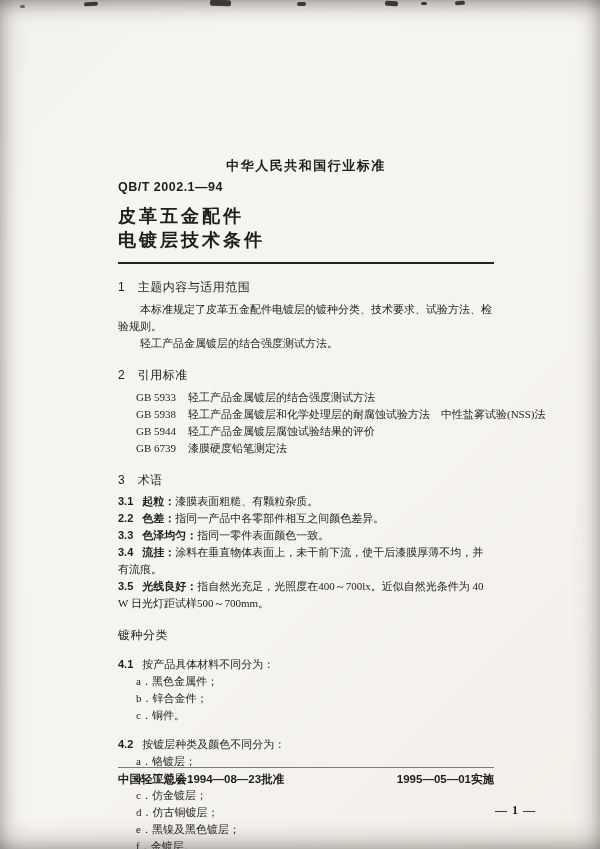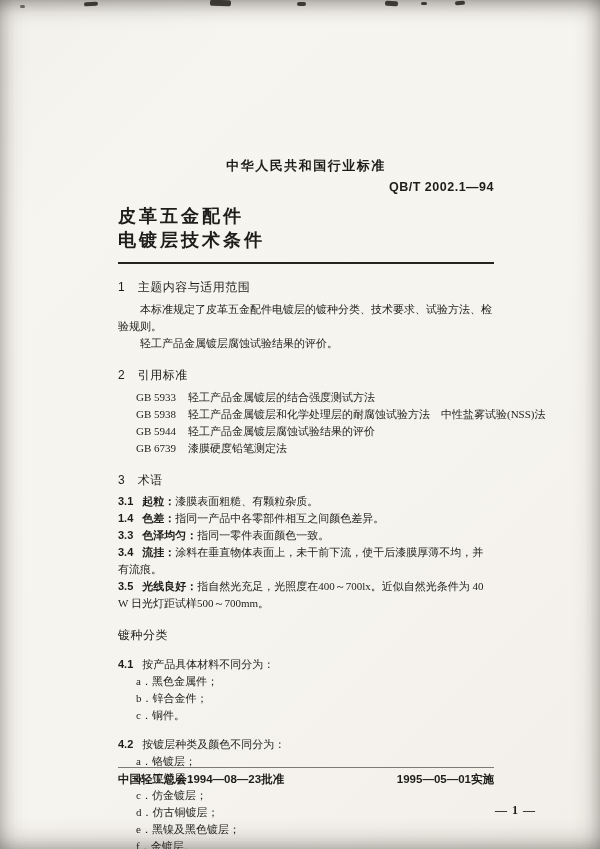--- a/index.html
+++ b/index.html
@@ -46,21 +46,20 @@
   }
   .hei { font-family: "Liberation Sans", "DejaVu Sans", sans-serif; }
 
   .std-type {
     text-align: center;
     font-weight: bold;
     font-size: 13px;
     letter-spacing: 1.5px;
   }
   .std-num {
-    text-align: right;
     font-weight: bold;
     font-size: 12.5px;
     margin-top: 5px;
     letter-spacing: .5px;
   }
   .doc-title {
     margin-top: 8px;
     text-align: left;
     font-weight: bold;
     font-size: 18px;
@@ -138,21 +137,21 @@
 
     <div class="doc-title hei">
       <div>皮革五金配件</div>
       <div>电镀层技术条件</div>
     </div>
 
     <hr class="title-rule">
 
     <p class="sec-h hei mt-lg">1　主题内容与适用范围</p>
     <p class="para mt-sm">本标准规定了皮革五金配件电镀层的镀种分类、技术要求、试验方法、检验规则。</p>
-    <p class="para">轻工产品金属镀层腐蚀试验结果的评价。</p>
+    <p class="para">轻工产品金属镀层的结合强度测试方法。</p>
 
     <p class="sec-h hei mt-lg">2　引用标准</p>
     <div class="ref-list">
       <div class="ref">
         <span class="ref-code">GB 5933</span>
         <span class="ref-title">轻工产品金属镀层的结合强度测试方法</span>
       </div>
       <div class="ref">
         <span class="ref-code">GB 5938</span>
         <span class="ref-title">轻工产品金属镀层和化学处理层的耐腐蚀试验方法　中性盐雾试验(NSS)法</span>
@@ -166,21 +165,21 @@
         <span class="ref-title">漆膜硬度铅笔测定法</span>
       </div>
     </div>
 
     <p class="sec-h hei mt-lg">3　术语</p>
     <div class="term-list">
       <p class="term-item">
         <span class="num hei">3.1</span><span class="term hei">起粒：</span><span>漆膜表面粗糙、有颗粒杂质。</span>
       </p>
       <p class="term-item">
-        <span class="num hei">1.4</span><span class="term hei">色差：</span><span>指同一产品中各零部件相互之间颜色差异。</span>
+        <span class="num hei">2.2</span><span class="term hei">色差：</span><span>指同一产品中各零部件相互之间颜色差异。</span>
       </p>
       <p class="term-item">
         <span class="num hei">3.3</span><span class="term hei">色泽均匀：</span><span>指同一零件表面颜色一致。</span>
       </p>
       <p class="term-item">
         <span class="num hei">3.4</span><span class="term hei">流挂：</span><span>涂料在垂直物体表面上，未干前下流，使干后漆膜厚薄不均，并有流痕。</span>
       </p>
       <p class="term-item">
         <span class="num hei">3.5</span><span class="term hei">光线良好：</span><span>指自然光充足，光照度在400～700lx。近似自然光条件为 40 W 日光灯距试样500～700mm。</span>
       </p>

